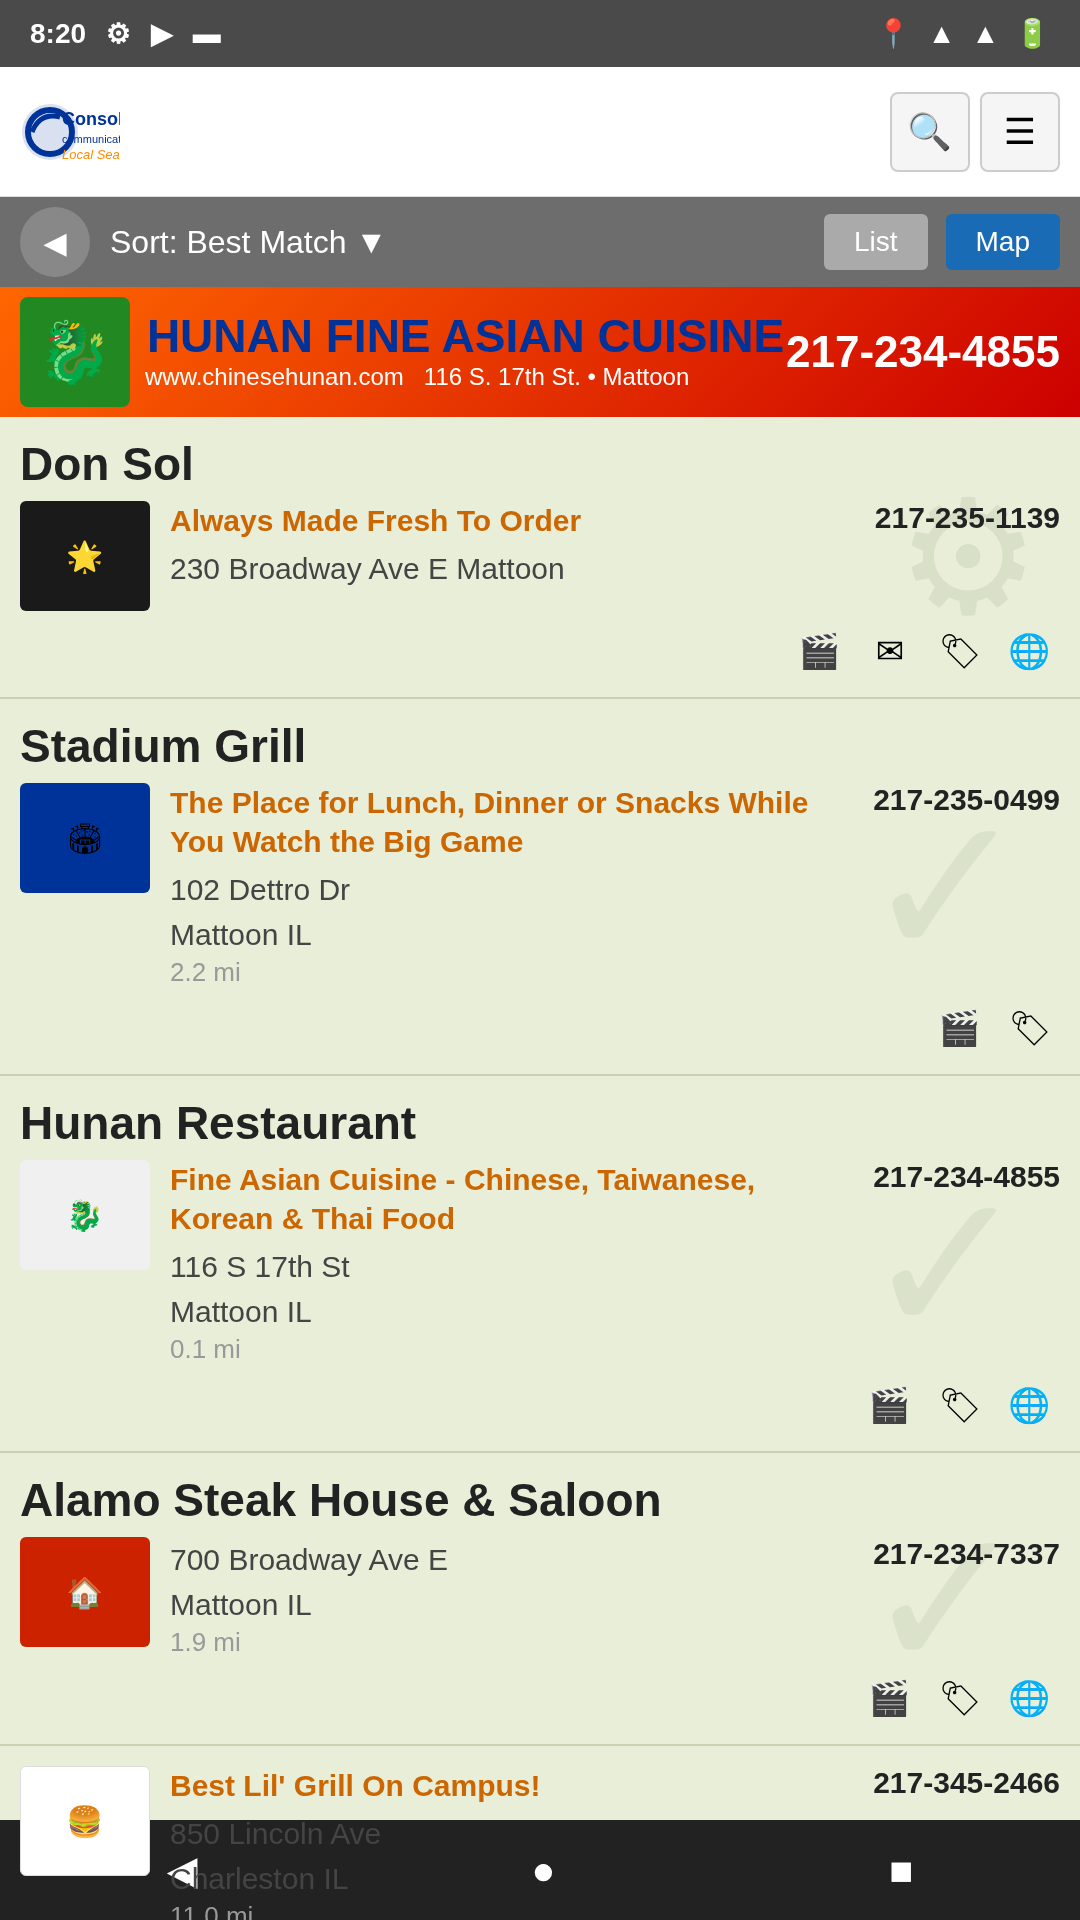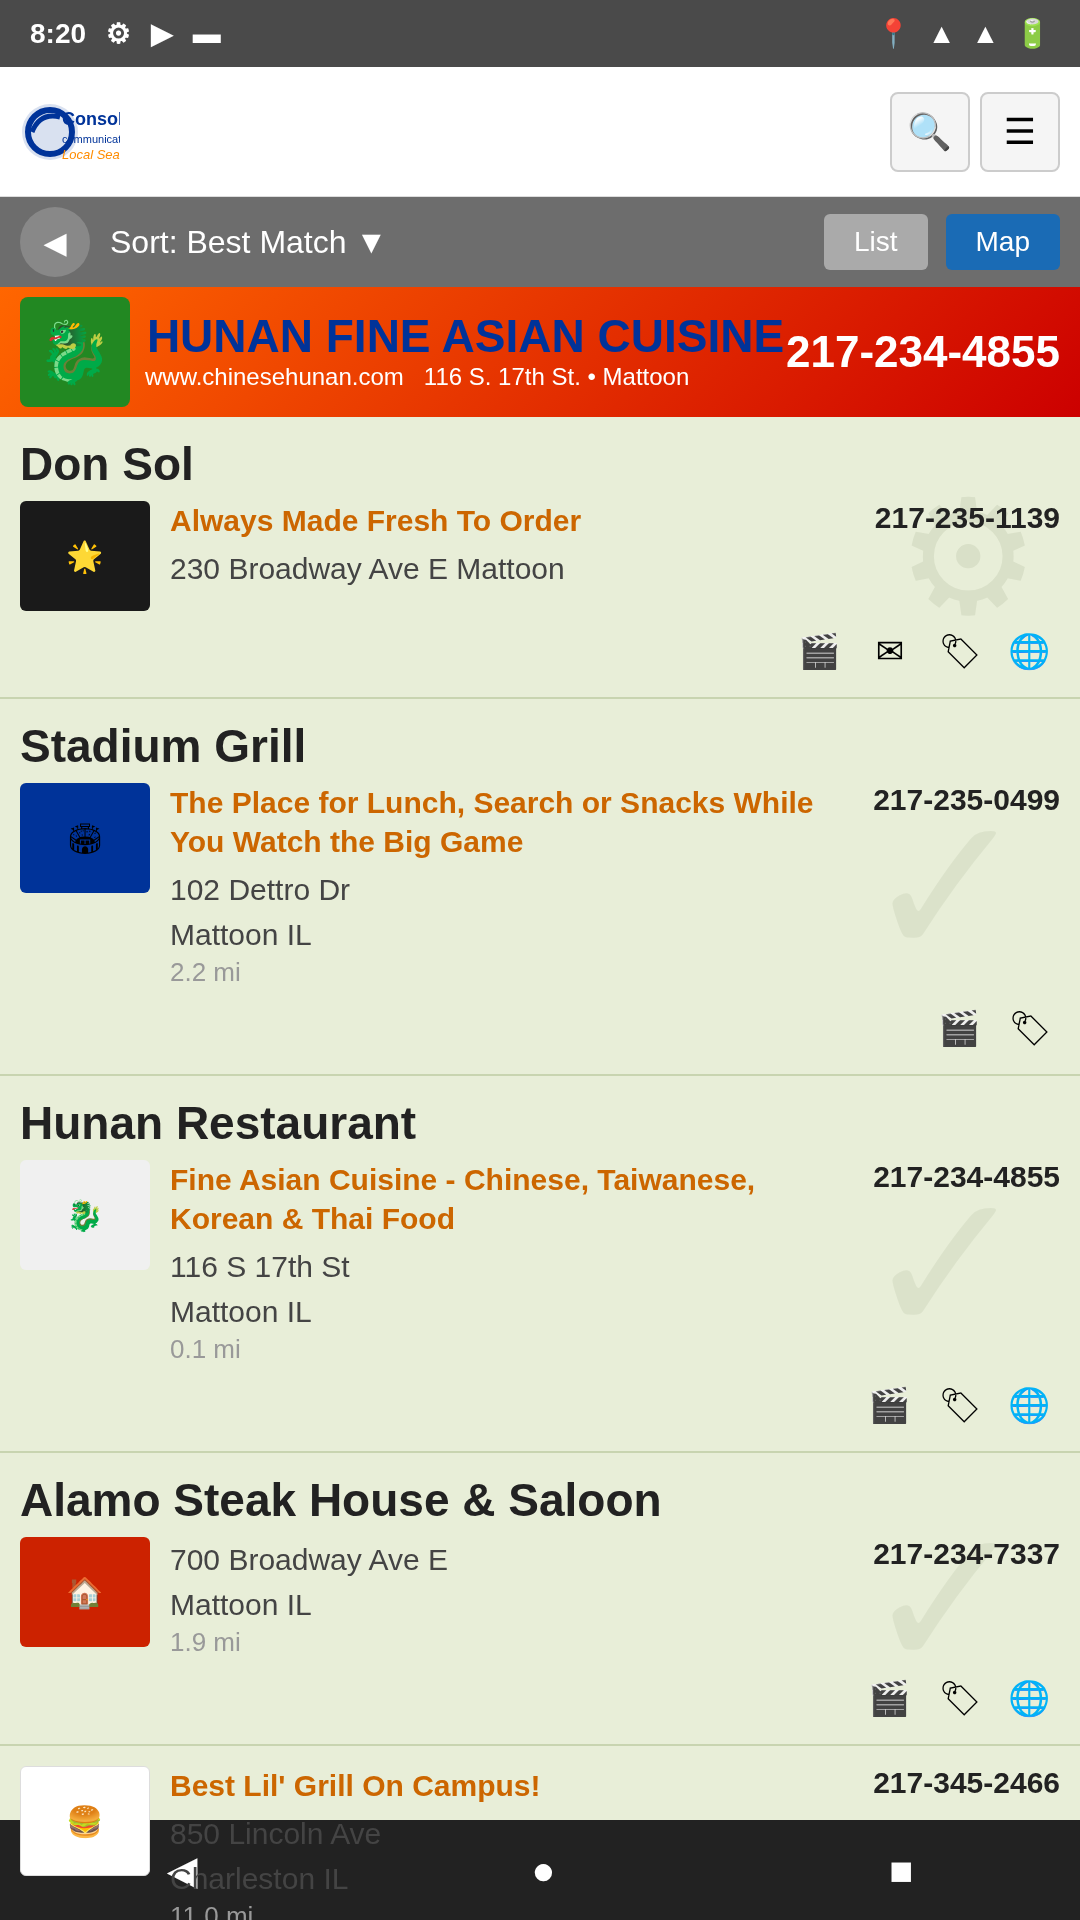--- a/index.html
+++ b/index.html
@@ -335,21 +335,21 @@
         <span class="action-icon">🏷</span>
         <span class="action-icon">🌐</span>
     </div>
   </div>
     <div class="listing">
     <div class="watermark-check">✓</div>
     <div class="listing-name">Stadium Grill</div>
     <div class="listing-body">
       <div class="listing-thumb thumb-stadium">🏟</div>
       <div class="listing-info">
-        <div class="listing-tagline">The Place for Lunch, Search or Snacks While You Watch the Big Game</div>
+        <div class="listing-tagline">The Place for Lunch, Dinner or Snacks While You Watch the Big Game</div>
         <div class="listing-address">
           102 Dettro Dr<br>Mattoon IL
         </div>
         <div class="listing-distance">2.2 mi</div>
       </div>
       <div class="listing-phone">217-235-0499</div>
     </div>
     <div class="listing-actions">
       <span class="action-icon">🎬</span>
         <span class="action-icon">🏷</span>

